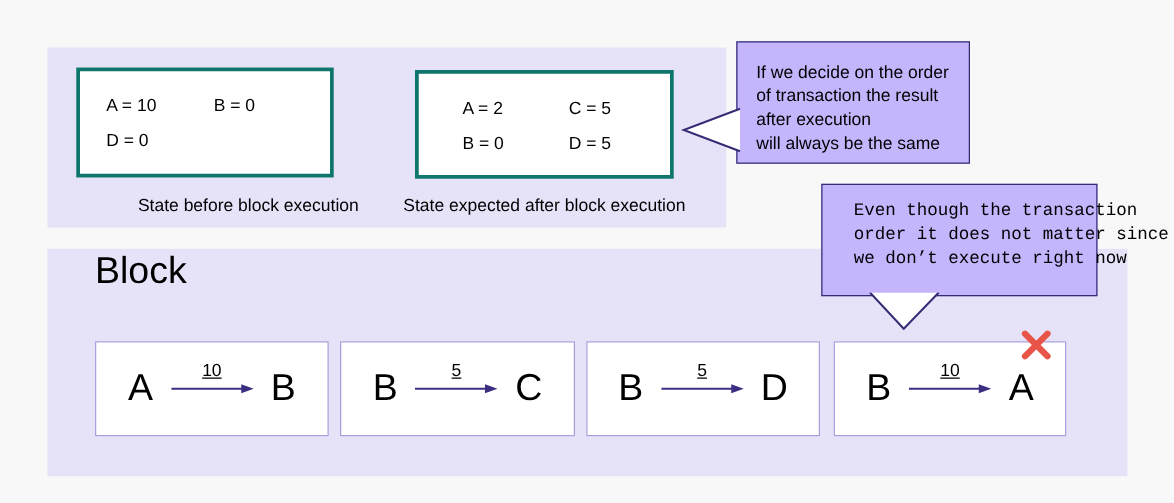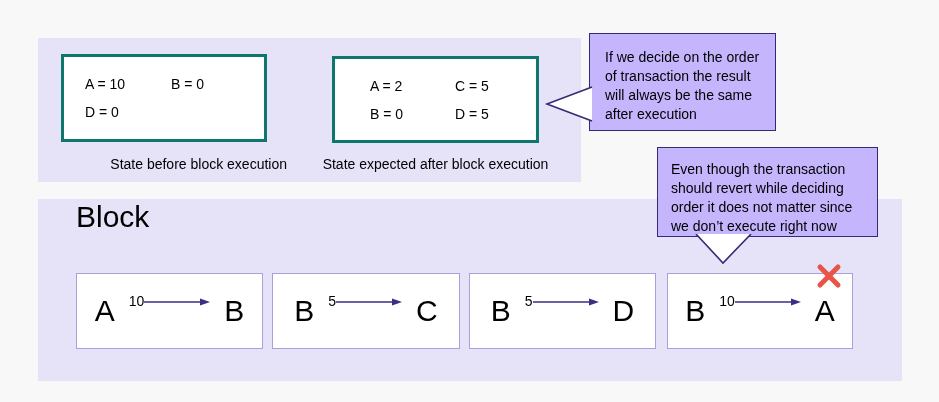--- a/index.html
+++ b/index.html
@@ -28,29 +28,29 @@
   .caption-after{left:322px;width:227px;}
 
   .block-title{position:absolute;left:76px;top:200px;font-size:30px;}
 
   .tx-box{
     position:absolute;top:273px;height:76px;width:187px;
     background:#fff;border:1px solid #a9a0dd;box-sizing:border-box;
     display:flex;align-items:center;justify-content:center;gap:14px;
   }
   .tx-letter{font-size:30px;line-height:34px;}
-  .tx-arrow{display:flex;flex-direction:row;align-items:center;padding-bottom:18px;}
+  .tx-arrow{display:flex;flex-direction:column;align-items:center;padding-bottom:18px;text-decoration:underline;}
   .tx-amount{font-size:14px;line-height:16px;margin-bottom:2px;}
 
   .bubble{
     position:absolute;background:#c4b5fd;border:1.5px solid #332c75;
     box-sizing:border-box;font-size:14px;line-height:19px;
   }
   .bubble-order{left:589px;top:33px;width:187px;height:98px;padding:14px 0 0 15px;}
-  .bubble-revert{left:657px;top:147px;width:221px;height:90px;padding:12px 0 0 13px;}
+  .bubble-revert{left:657px;top:147px;width:221px;height:90px;padding:12px 0 0 25px;font-family:Liberation Mono, monospace;}
   .bubble .ln{white-space:nowrap;}
 
   .tail{position:absolute;}
   .tail-order{left:543px;top:84px;}
   .tail-revert{left:691px;top:234px;}
 
   .x-mark{position:absolute;left:816px;top:263px;}
 </style>
 </head>
 <body>
@@ -123,30 +123,29 @@
         <line x1="0" y1="5" x2="57" y2="5" stroke="#3a2f82" stroke-width="1.6"></line>
         <polygon points="66,5 56,1.4 56,8.6" fill="#3a2f82"></polygon>
       </svg>
     </span>
     <span class="tx-letter">A</span>
   </div>
 
   <div class="bubble bubble-order">
     <div class="ln">If we decide on the order</div>
     <div class="ln">of transaction the result</div>
+    <div class="ln">after execution</div>
     <div class="ln">will always be the same</div>
-    <div class="ln">after execution</div>
   </div>
   <svg class="tail tail-order" width="50" height="40" viewBox="0 0 50 40">
     <path d="M49,3 L4,20 L49,37" fill="#ffffff" stroke="#332c75" stroke-width="1.6" stroke-linejoin="miter"></path>
   </svg>
 
   <div class="bubble bubble-revert">
     <div class="ln">Even though the transaction</div>
-    <div class="ln">should revert while deciding</div>
     <div class="ln">order it does not matter since</div>
     <div class="ln">we don’t execute right now</div>
   </div>
   <svg class="tail tail-revert" width="64" height="33" viewBox="0 0 64 33">
     <path d="M5,0 L32,29 L60,0" fill="#ffffff" stroke="#332c75" stroke-width="1.6" stroke-linejoin="miter"></path>
   </svg>
 
   <svg class="x-mark" width="26" height="26" viewBox="0 0 26 26">
     <line x1="4" y1="4" x2="22" y2="22" stroke="#e95449" stroke-width="5" stroke-linecap="round"></line>
     <line x1="22" y1="4" x2="4" y2="22" stroke="#e95449" stroke-width="5" stroke-linecap="round"></line>

